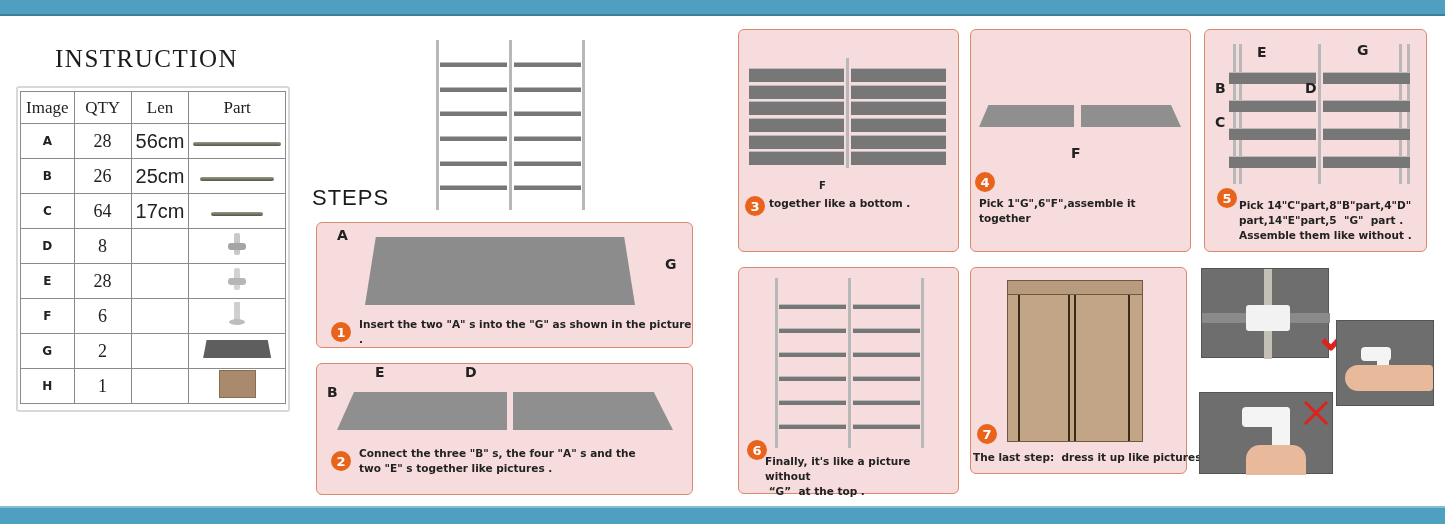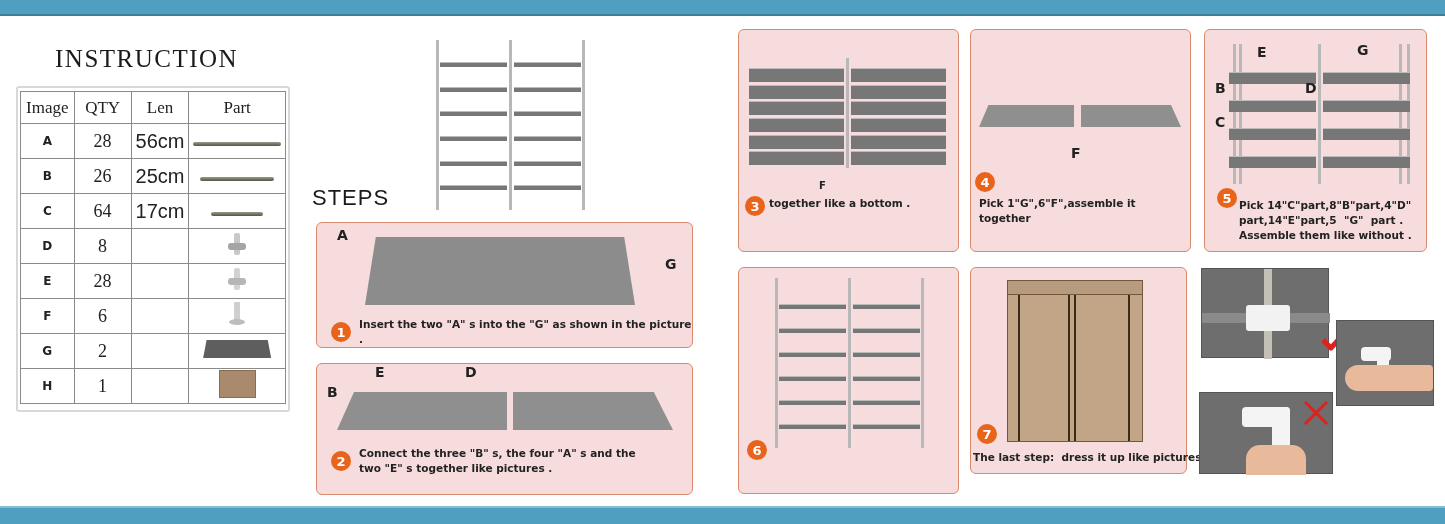--- a/index.html
+++ b/index.html
@@ -229,20 +229,24 @@
       <div class="shelf" style="left: 4px; top: 74px; width: 67px; height: 5px;"></div>
       <div class="shelf" style="left: 78px; top: 74px; width: 67px; height: 5px;"></div>
       <div class="shelf" style="left: 4px; top: 98px; width: 67px; height: 5px;"></div>
       <div class="shelf" style="left: 78px; top: 98px; width: 67px; height: 5px;"></div>
       <div class="shelf" style="left: 4px; top: 122px; width: 67px; height: 5px;"></div>
       <div class="shelf" style="left: 78px; top: 122px; width: 67px; height: 5px;"></div>
       <div class="shelf" style="left: 4px; top: 146px; width: 67px; height: 5px;"></div>
       <div class="shelf" style="left: 78px; top: 146px; width: 67px; height: 5px;"></div>
     </div>
   <div class="badge" style="position:absolute; left:8px; top:172px;">6</div>
+  <div style="position:absolute; left:26px; top:186px;">
+    <div class="step-text">Finally, it's like a picture without</div>
+    <div class="step-text" style="white-space:pre;"> “G”  at the top .</div>
+  </div>
 </div>
 
 <div class="panel" style="left:970px; top:267px; width:217px; height:207px;">
   <div style="position:absolute; left:36px; top:12px; width:136px; height:162px; background:#c2a486; border:1px solid #6e5840;">
     <div style="position:absolute; left:0; top:0; width:100%; height:14px; background:#b89a7c; border-bottom:1px solid #6e5840;"></div>
     <div style="position:absolute; left:10px; top:14px; width:2px; height:146px; background:#3a2a1a;"></div>
     <div style="position:absolute; left:60px; top:14px; width:2px; height:146px; background:#3a2a1a;"></div>
     <div style="position:absolute; left:66px; top:14px; width:2px; height:146px; background:#3a2a1a;"></div>
     <div style="position:absolute; left:120px; top:14px; width:2px; height:146px; background:#3a2a1a;"></div>
   </div>

